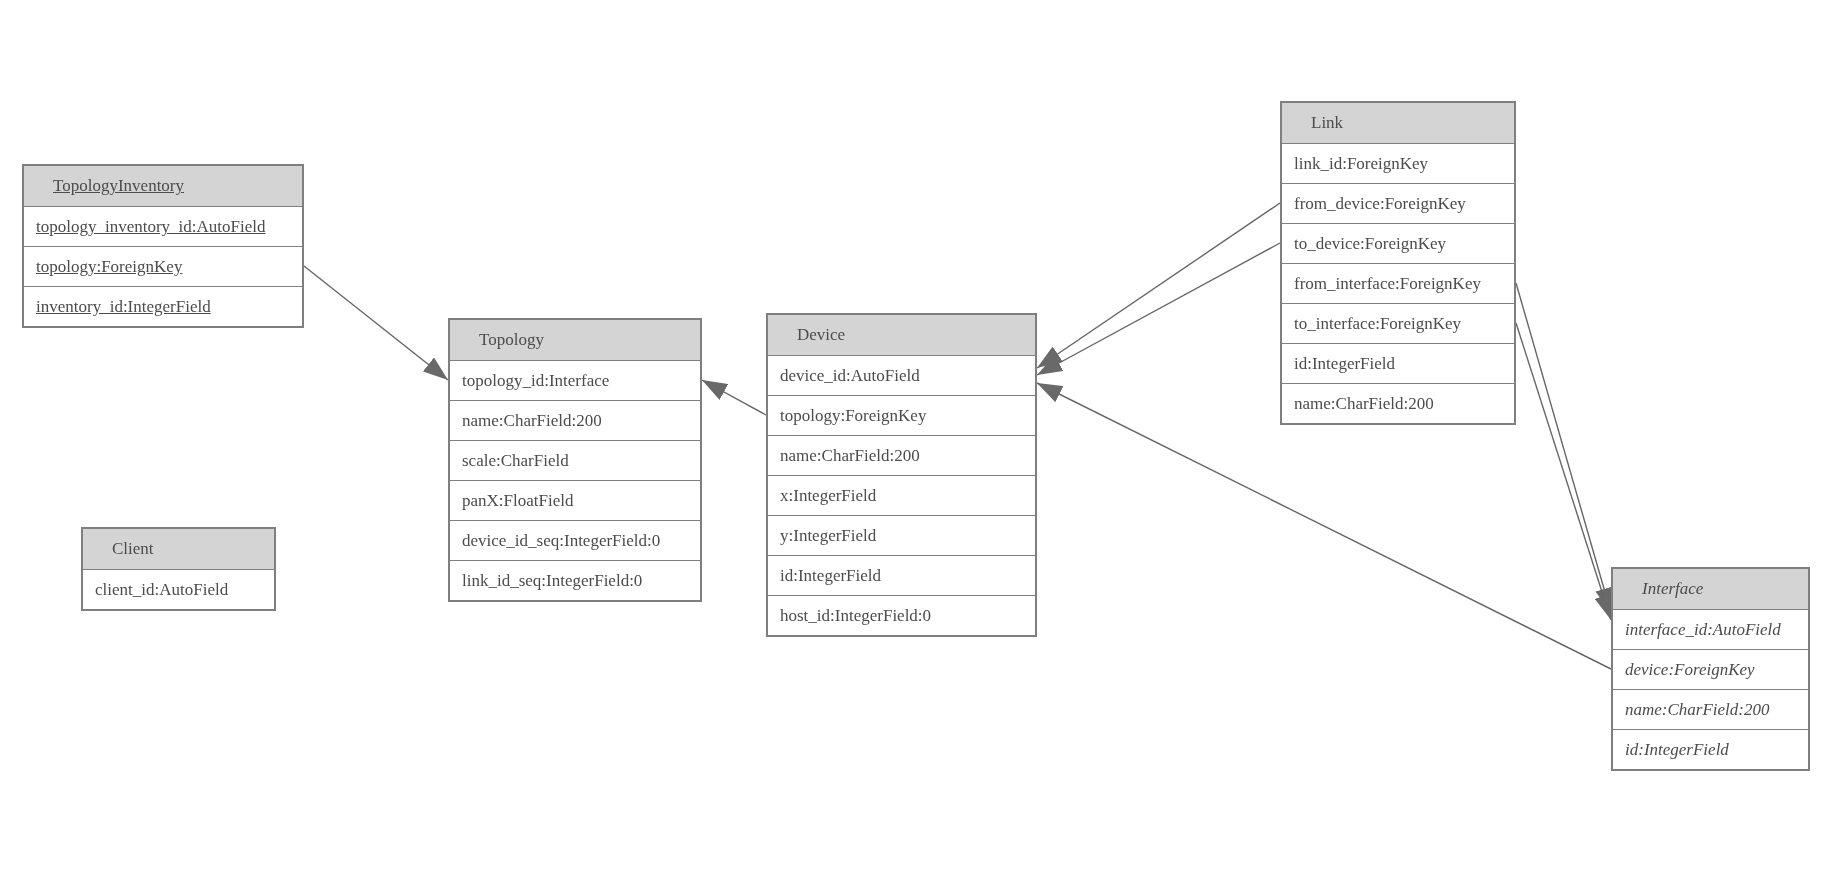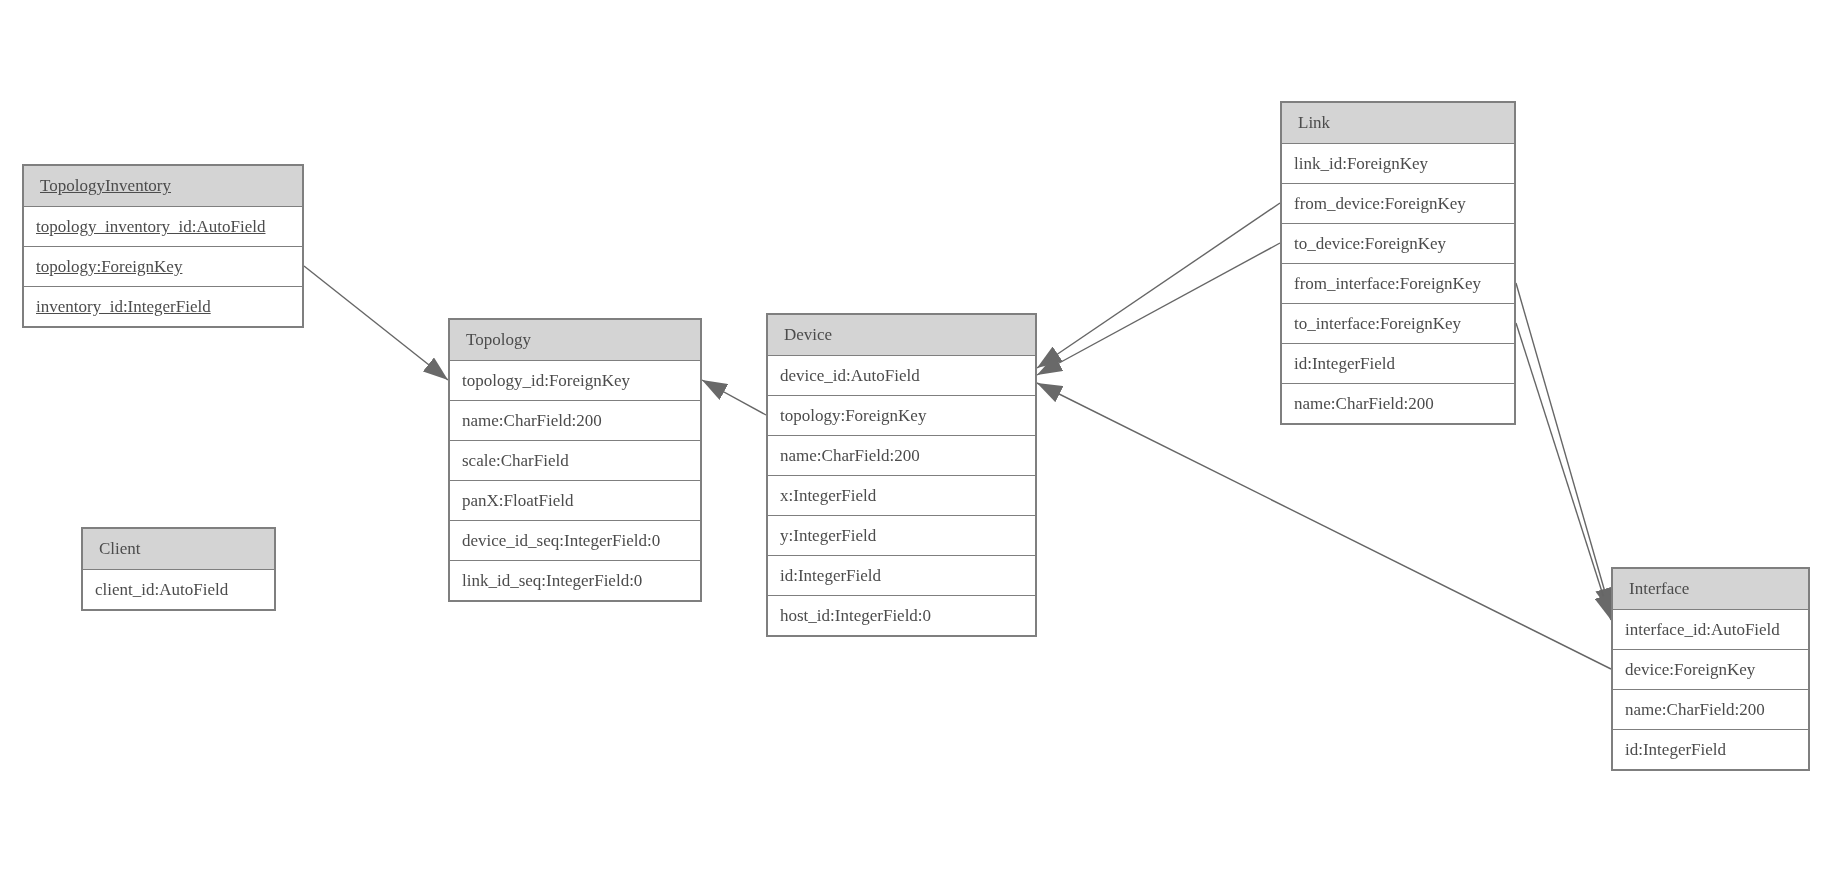--- a/index.html
+++ b/index.html
@@ -28,21 +28,21 @@
     border: 2px solid #7f7f7f;
     background: #ffffff;
     font-size: 17px;
     color: #4c4c4c;
   }
   .model-table .thead {
     height: 40px;
     line-height: 40px;
     background: #d4d4d4;
     border-bottom: 1px solid #7f7f7f;
-    padding-left: 16px;
+    padding-left: 29px;
     white-space: nowrap;
     overflow: hidden;
   }
   .model-table .trow {
     height: 39px;
     line-height: 39px;
     border-bottom: 1px solid #7f7f7f;
     padding-left: 12px;
     white-space: nowrap;
     overflow: hidden;
@@ -72,21 +72,21 @@
     </svg>
 
 <div class="model-table" style="left: 22px; top: 164px; width: 282px; text-decoration: underline;">
       <div class="thead">TopologyInventory</div>
       <div class="trow">topology_inventory_id:AutoField</div>
       <div class="trow">topology:ForeignKey</div>
       <div class="trow">inventory_id:IntegerField</div>
     </div>
     <div class="model-table" style="left: 448px; top: 318px; width: 254px;">
       <div class="thead">Topology</div>
-      <div class="trow">topology_id:ForeignKey</div>
+      <div class="trow">topology_id:Interface</div>
       <div class="trow">name:CharField:200</div>
       <div class="trow">scale:CharField</div>
       <div class="trow">panX:FloatField</div>
       <div class="trow">device_id_seq:IntegerField:0</div>
       <div class="trow">link_id_seq:IntegerField:0</div>
     </div>
     <div class="model-table" style="left: 81px; top: 527px; width: 195px;">
       <div class="thead">Client</div>
       <div class="trow">client_id:AutoField</div>
     </div>
@@ -103,20 +103,20 @@
     <div class="model-table" style="left: 1280px; top: 101px; width: 236px;">
       <div class="thead">Link</div>
       <div class="trow">link_id:ForeignKey</div>
       <div class="trow">from_device:ForeignKey</div>
       <div class="trow">to_device:ForeignKey</div>
       <div class="trow">from_interface:ForeignKey</div>
       <div class="trow">to_interface:ForeignKey</div>
       <div class="trow">id:IntegerField</div>
       <div class="trow">name:CharField:200</div>
     </div>
-    <div class="model-table" style="left: 1611px; top: 567px; width: 199px;">
+    <div class="model-table" style="left: 1611px; top: 567px; width: 199px; font-style: italic;">
       <div class="thead">Interface</div>
       <div class="trow">interface_id:AutoField</div>
       <div class="trow">device:ForeignKey</div>
       <div class="trow">name:CharField:200</div>
       <div class="trow">id:IntegerField</div>
     </div>
   </div>
 
 </body></html>

